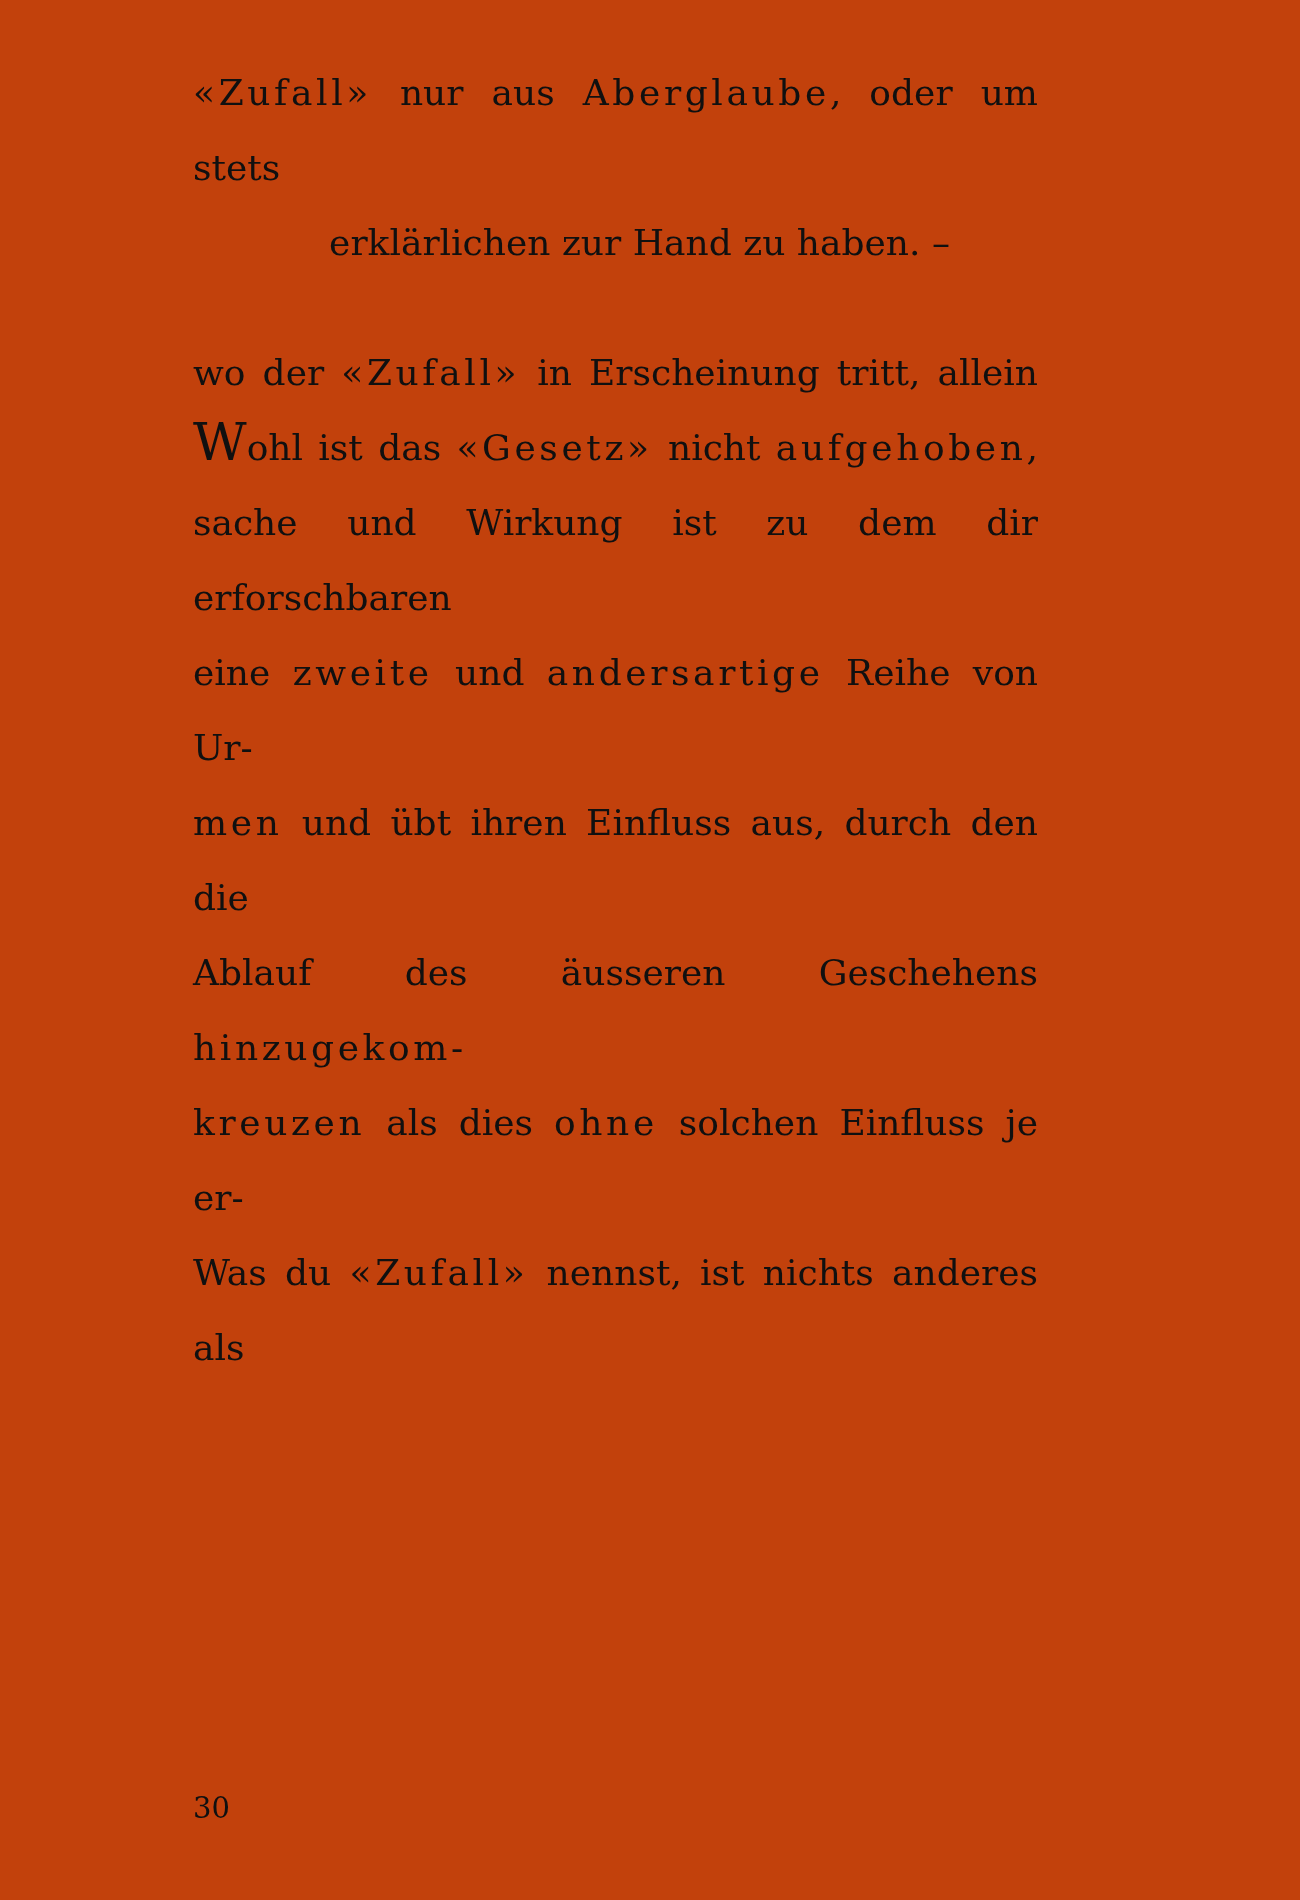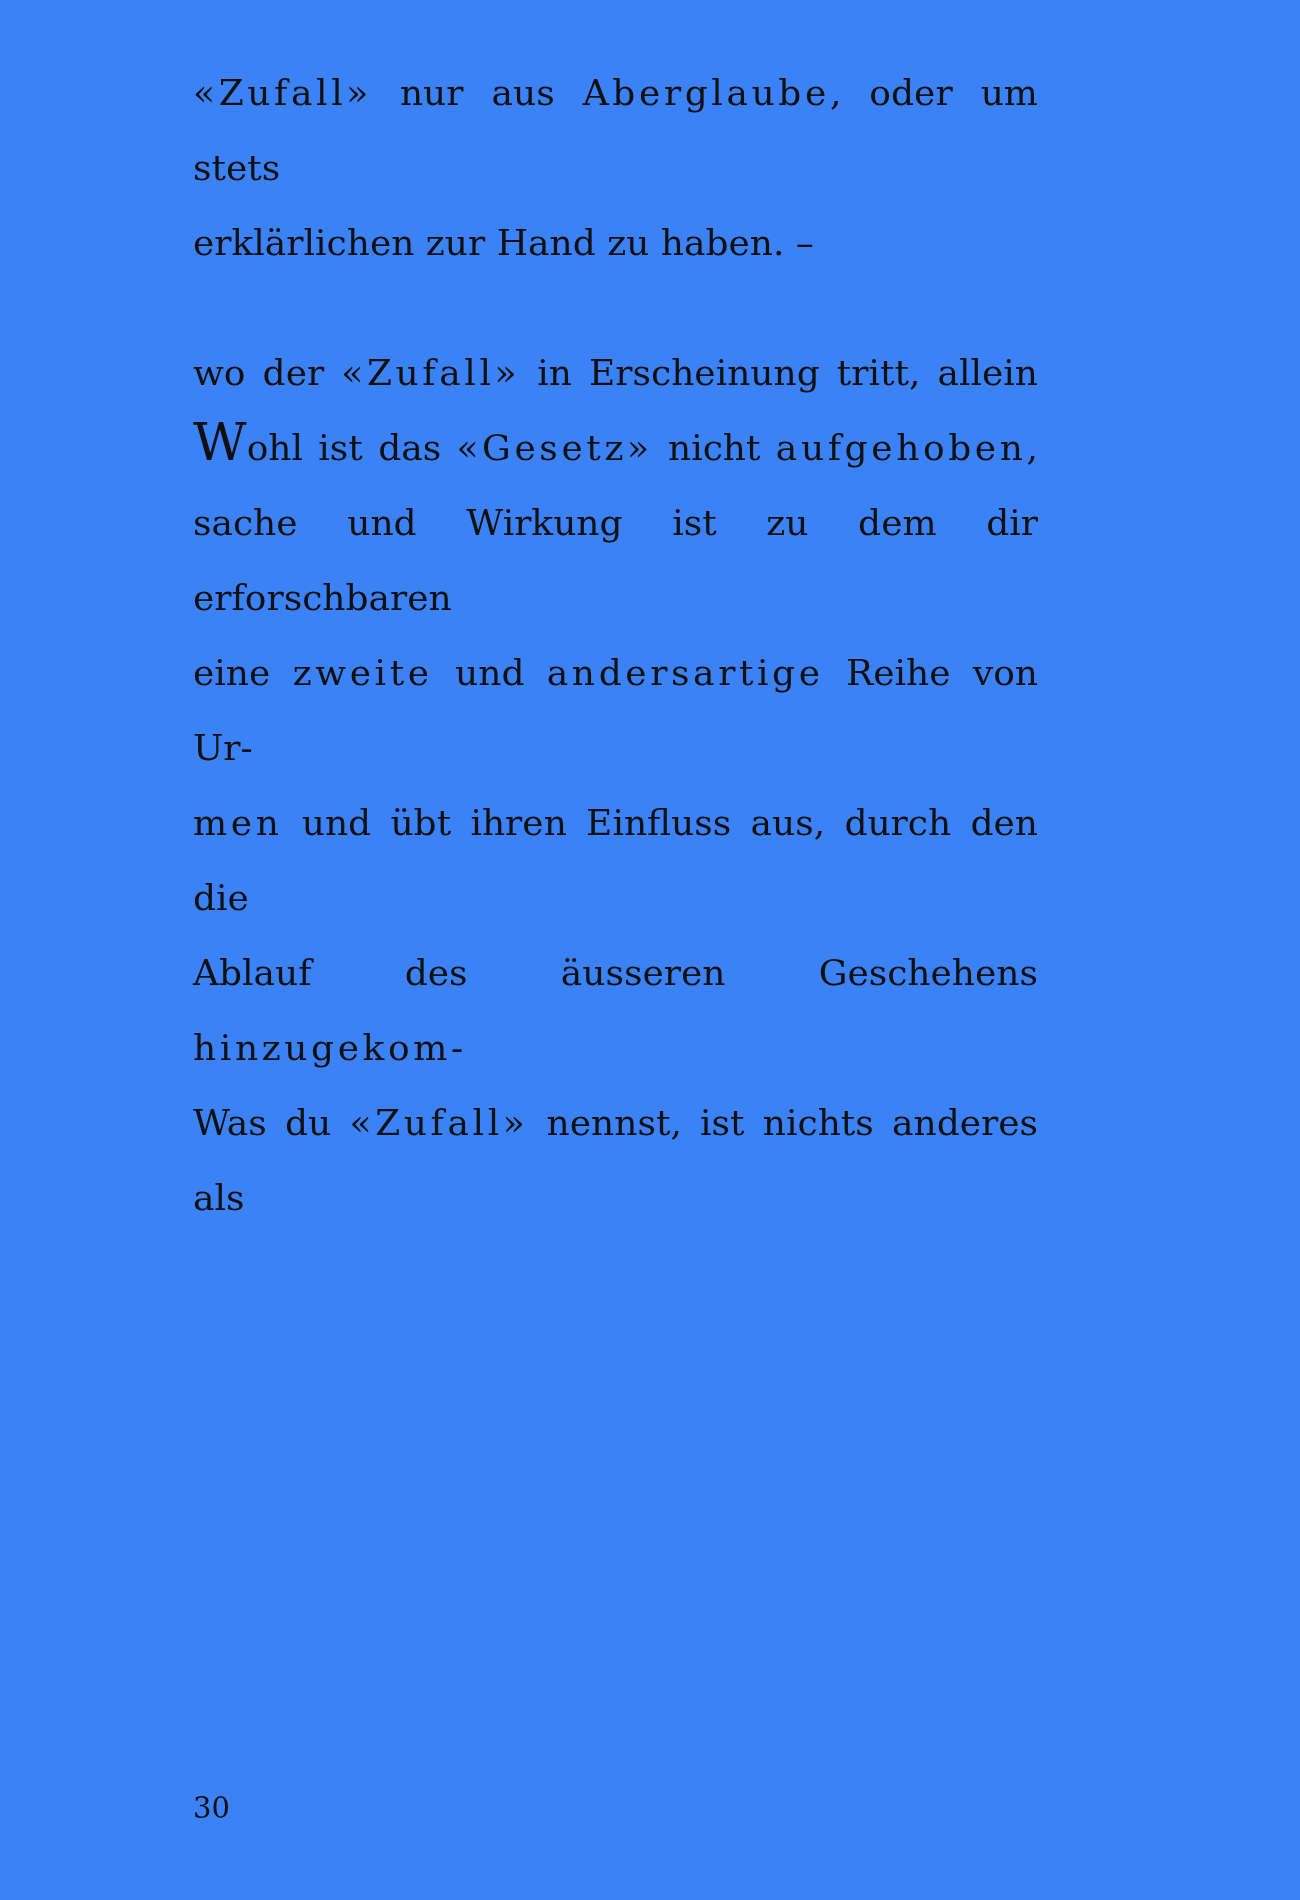--- a/index.html
+++ b/index.html
@@ -13,21 +13,21 @@
     position: relative;
     font-family: "DejaVu Serif", "Liberation Serif", serif;
     color: #101010;
     overflow: hidden;
   }
   .page {
     position: absolute;
     top: 0; left: 0;
     width: 1300px;
     height: 1900px;
-    background: #3b82f6;
+    background: #c2410c;
   }
   .text-block {
     position: absolute;
     top: 55px;
     left: 193px;
     width: 845px;
     font-size: 36px;
     line-height: 75px;
   }
   .para { margin: 0; }
@@ -35,21 +35,21 @@
   .text-block .para:nth-child(2) { margin-top: 55px; }
   .text-block .para:nth-child(3) { margin-top: 0; }
   .text-block .para:nth-child(4) { margin-top: 103px; }
 
   .line { white-space: normal; }
   .line.just {
     text-align: justify;
     text-align-last: justify;
     text-justify: inter-word;
   }
-  .line.left { text-align: left; }
+  .line.left { text-align: center; margin-left: 48px; }
 
   
   .sp { letter-spacing: 0.1em; }
 
   
   .init {
     font-size: 1.45em;
     line-height: 0;
   }
 
@@ -71,19 +71,20 @@
         <div class="line just"><span class="sp">«Zufall»</span><span> nur aus </span><span class="sp">Aberglaube</span><span>, oder um stets</span></div>
         <div class="line left"><span>erklärlichen zur Hand zu haben. –</span></div>
       </div>
       <div class="para">
         <div class="line just"><span>wo der </span><span class="sp">«Zufall»</span><span> in Erscheinung tritt, allein</span></div>
         <div class="line just"><span class="init">W</span><span>ohl ist das </span><span class="sp">«Gesetz»</span><span> nicht </span><span class="sp">aufgehoben</span><span>,</span></div>
         <div class="line just"><span>sache und Wirkung ist zu dem dir erforschbaren</span></div>
         <div class="line just"><span>eine </span><span class="sp">zweite</span><span> und </span><span class="sp">andersartige</span><span> Reihe von Ur-</span></div>
         <div class="line just"><span class="sp">men</span><span> und übt ihren Einfluss aus, durch den die</span></div>
         <div class="line just"><span>Ablauf des äusseren Geschehens </span><span class="sp">hinzugekom-</span></div>
+        <div class="line just"><span class="sp">kreuzen</span><span> als dies </span><span class="sp">ohne</span><span> solchen Einfluss je er-</span></div>
       </div>
       <div class="para">
         <div class="line just"><span>Was du </span><span class="sp">«Zufall»</span><span> nennst, ist nichts anderes als</span></div>
       </div>
     </div>
   <div class="page-number">30</div>
 </div>
 
 </body></html>

